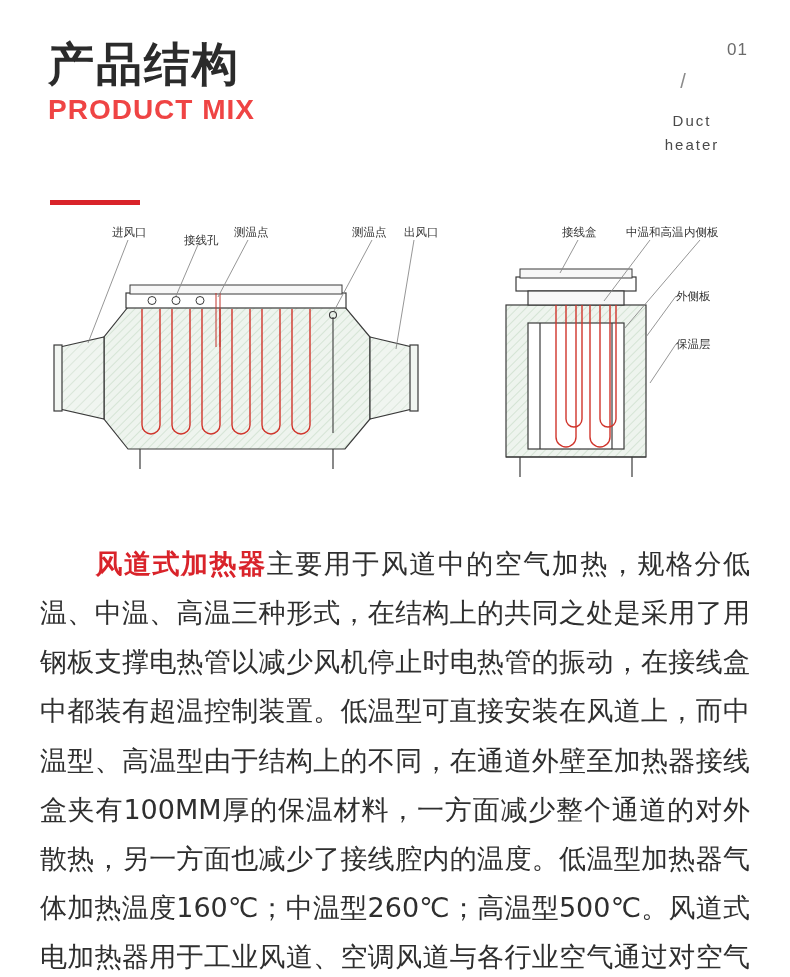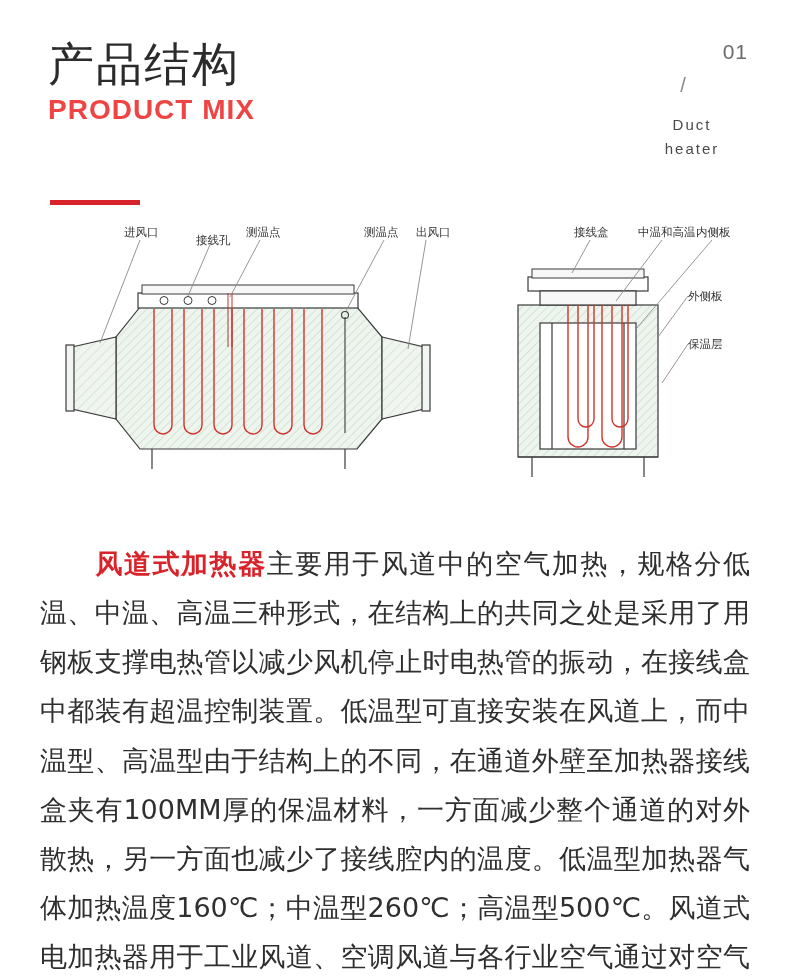--- a/index.html
+++ b/index.html
@@ -18,21 +18,21 @@
 
   
   .header {
     position: relative;
     padding: 40px 0 0 48px;
     height: 185px;
     box-sizing: border-box;
   }
   .title-cn {
     font-size: 46px;
-    font-weight: 400;
+    font-weight: 700;
     letter-spacing: 2px;
     line-height: 1.05;
     color: #2b2b2b;
     margin: 0;
     font-family: "DejaVu Sans", "Liberation Sans", sans-serif;
   }
   .title-en {
     font-size: 28px;
     font-weight: 700;
     letter-spacing: 1px;
@@ -50,21 +50,21 @@
   }
   .header-right {
     position: absolute;
     right: 36px;
     top: 40px;
     width: 120px;
     text-align: center;
     color: #5b5b5b;
   }
   .hr-num {
-    font-size: 21px;
+    font-size: 17px;
     letter-spacing: 1px;
     color: #6b6b6b;
     text-align: right;
     padding-right: 6px;
   }
   .hr-slash {
     font-size: 20px;
     color: #8a8a8a;
     text-align: center;
     margin-top: 10px;
@@ -79,21 +79,20 @@
     text-align: center;
     padding-right: 4px;
   }
 
   
   .diagram {
     position: relative;
     width: 632px;
     height: 320px;
     margin-top: 12px;
-    margin-left: 12px;
   }
   .diagram svg { display: block; }
 
   
   .body-text {
     margin: 22px 40px 0 40px;
     font-size: 27px;
     line-height: 1.82;
     color: #2f2f2f;
     text-align: justify;

